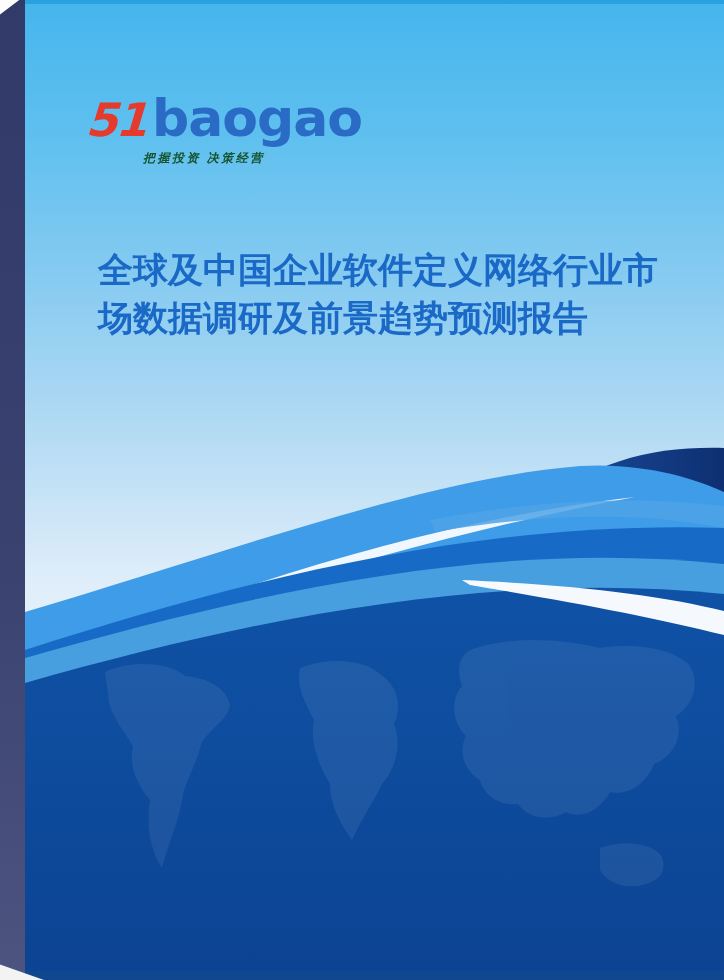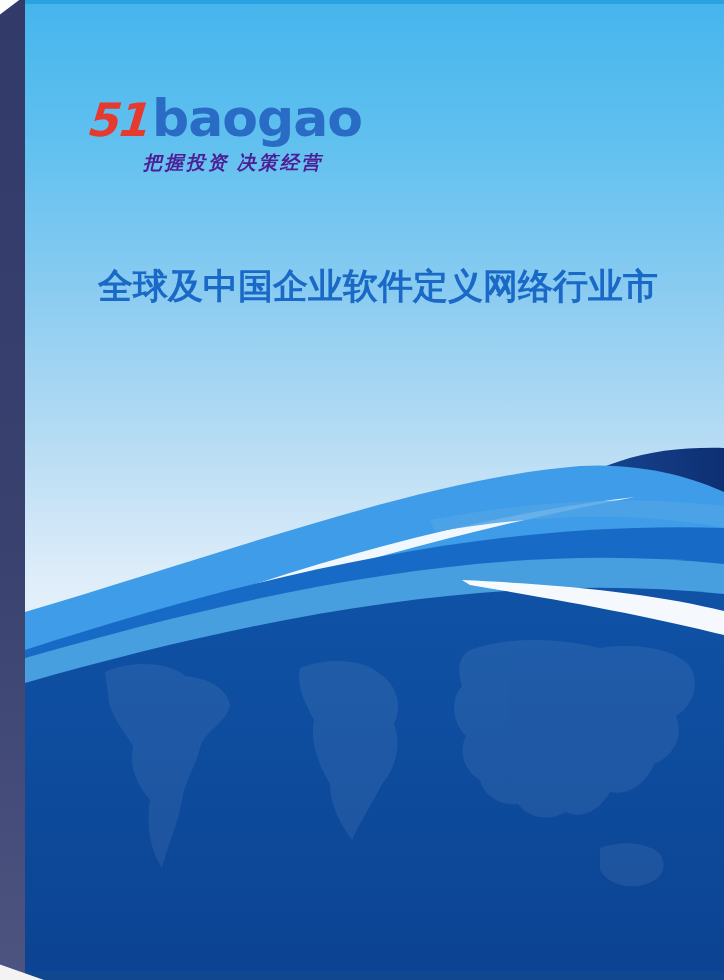--- a/index.html
+++ b/index.html
@@ -62,27 +62,27 @@
     display: inline-block;
     font-size: 52px; font-weight: bold;
     color: #2a6cc5;
     letter-spacing: -1px;
     margin-left: 2px;
     font-family: "DejaVu Sans", sans-serif;
   }
   .logo-tagline {
     margin-top: 2px;
     margin-left: 53px;
-    font-size: 19px; font-weight: bold; font-style: italic;
+    font-size: 12px; font-weight: bold; font-style: italic;
     letter-spacing: 2.5px;
-    color: #4c1d95;
+    color: #14532d;
   }
   
   .title {
-    position: absolute; left: 98px; top: 262px; width: 585px;
+    position: absolute; left: 98px; top: 246px; width: 585px;
     font-size: 35px; font-weight: bold;
     color: #1a69c6;
     line-height: 48px;
     letter-spacing: 0px;
   }
 </style>
 </head>
 <body>
 
 <div class="cover">
@@ -139,15 +139,16 @@
 
   <div class="logo">
     <div class="logo-line">
       <span class="logo-num">51</span><span class="logo-word">baogao</span>
     </div>
     <div class="logo-tagline">把握投资 决策经营</div>
   </div>
 
   <div class="title">
     <div>全球及中国企业软件定义网络行业市</div>
+    <div>场数据调研及前景趋势预测报告</div>
   </div>
 
 </div>
 
 </body></html>

